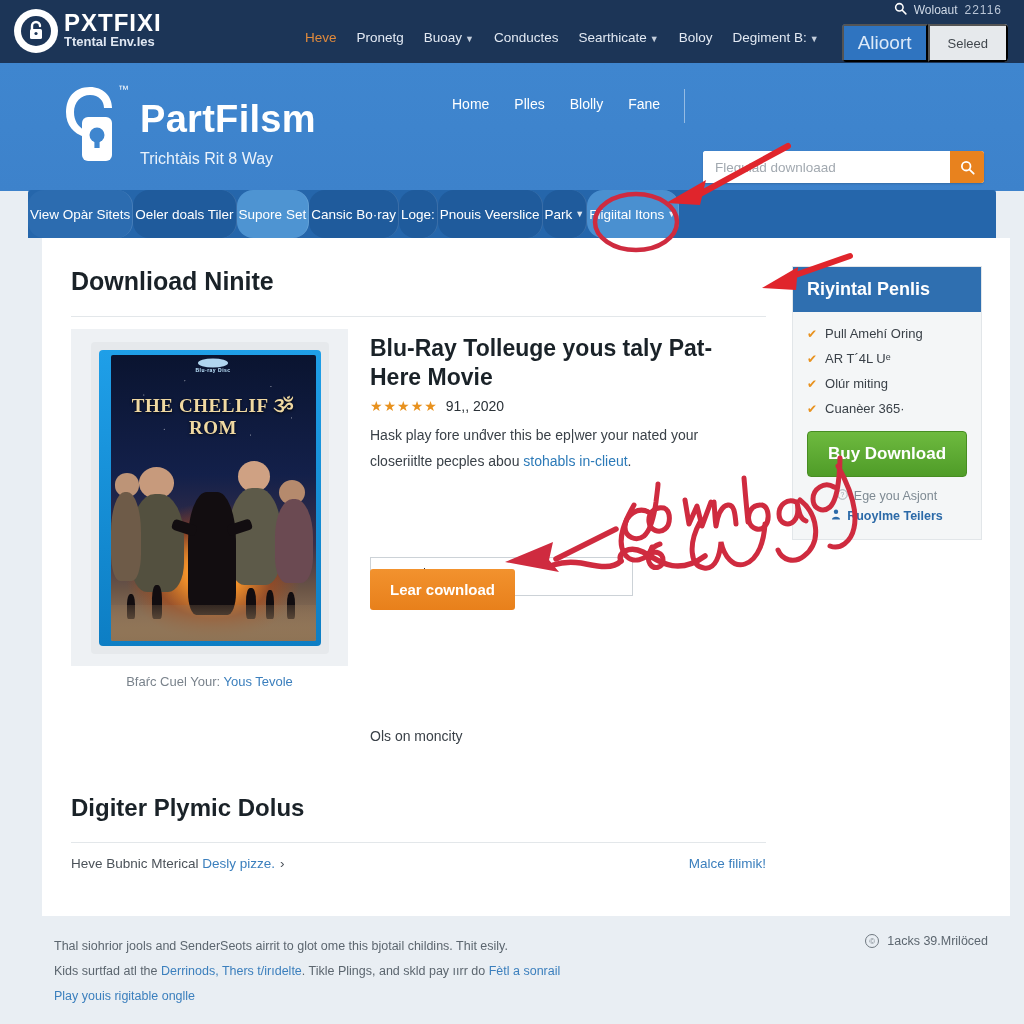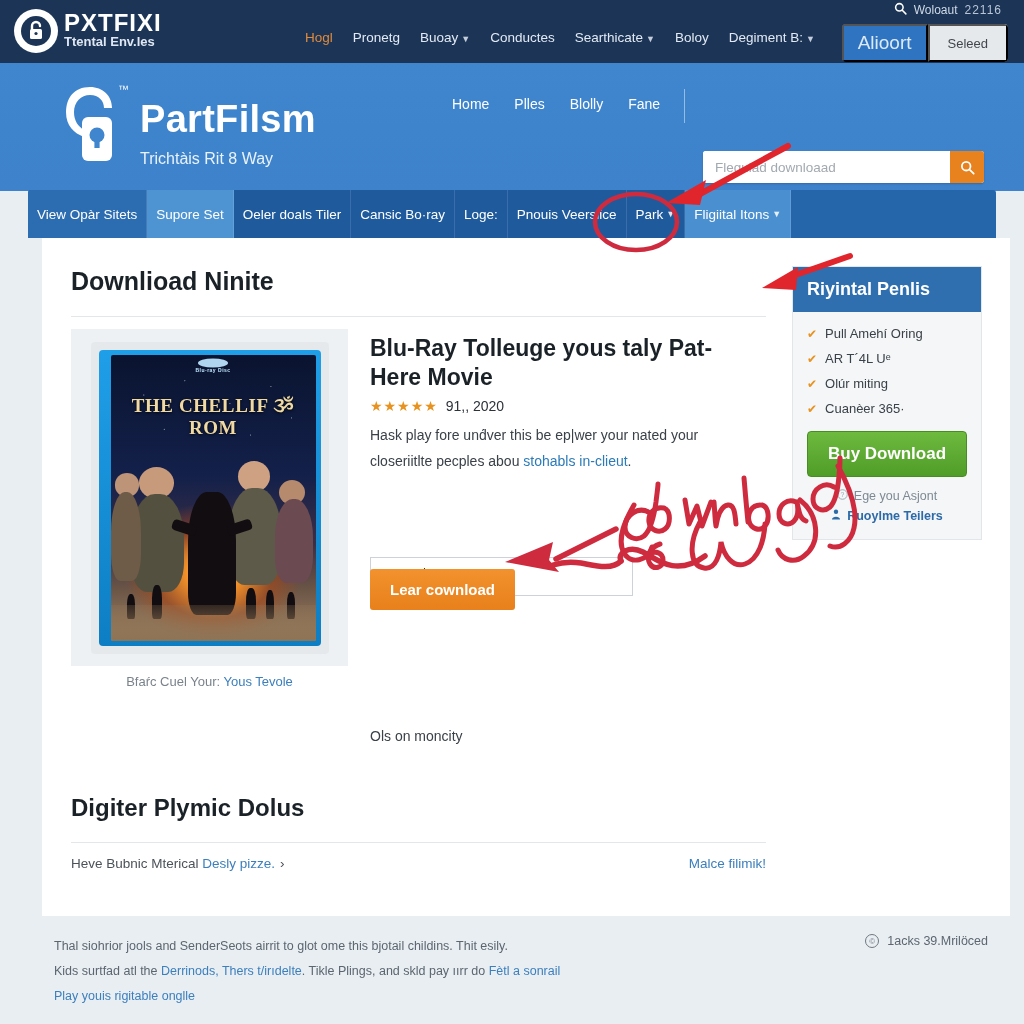--- a/index.html
+++ b/index.html
@@ -102,22 +102,23 @@
   
   .tabstrip {
     position: absolute; left: 28px; top: 190px; width: 968px; height: 48px;
     display: flex; background: #2566ab;
     border-top-left-radius: 3px; border-top-right-radius: 3px;
     overflow: hidden;
   }
   .tab {
     display: flex; align-items: center; justify-content: flex-end;
     color: #ffffff; font-size: 13.5px; white-space: nowrap;
-    padding: 0 9px; height: 100%;
+    padding: 0 2px; height: 100%;
     border-right: 1px solid rgba(255,255,255,.12);
+    border-radius: 16px;
   }
   .tab.blue-dark { background: #2c6cb0; }
   .tab.blue-mid  { background: #1f5b9c; }
   .tab.blue-lt   { background: #4a90d0; }
   .tab.sel       { background: #4e94d2; }
 
   
   .panel {
     position: absolute; left: 42px; top: 238px; width: 968px; height: 678px;
     background: #ffffff;
@@ -316,21 +317,21 @@
           <svg width="13" height="13" viewBox="0 0 16 16">
             <circle cx="6.6" cy="6.6" r="4.6" stroke="#ffffff" stroke-width="1.9" fill="none"></circle>
             <line x1="10.2" y1="10.2" x2="14.6" y2="14.6" stroke="#ffffff" stroke-width="1.9" stroke-linecap="round"></line>
           </svg>
         </span>
         <span>Woloaut</span>
         <span class="num">22116</span>
       </div>
 
       <div class="topnav">
-        <span class="topnav-item active"><span>Hogl</span></span>
+        <span class="topnav-item active"><span>Heve</span></span>
         <span class="topnav-item"><span>Pronetg</span></span>
         <span class="topnav-item"><span>Buoay</span><span class="caret">▼</span></span>
         <span class="topnav-item"><span>Conductes</span></span>
         <span class="topnav-item"><span>Searthicate</span><span class="caret">▼</span></span>
         <span class="topnav-item"><span>Boloy</span></span>
         <span class="topnav-item"><span>Degiment B:</span><span class="caret">▼</span></span>
       </div>
 
       <div class="top-actions">
         <button class="btn-primary-sm">Alioort</button>
@@ -375,25 +376,25 @@
         </svg>
       </button>
     </div>
 
   </div>
 
   <div class="tabstrip">
     <div class="tab blue-dark">
         <span>View Opàr Sitets</span>
       </div>
+    <div class="tab blue-mid">
+        <span>Oeler doals Tiler</span>
+      </div>
     <div class="tab sel">
         <span>Supore Set</span>
-      </div>
-    <div class="tab blue-mid">
-        <span>Oeler doals Tiler</span>
       </div>
     <div class="tab blue-mid">
         <span>Cansic Bo·ray</span>
       </div>
     <div class="tab blue-mid">
         <span>Loge:</span>
       </div>
     <div class="tab blue-mid">
         <span>Pnouis Veerslice</span>
       </div>

